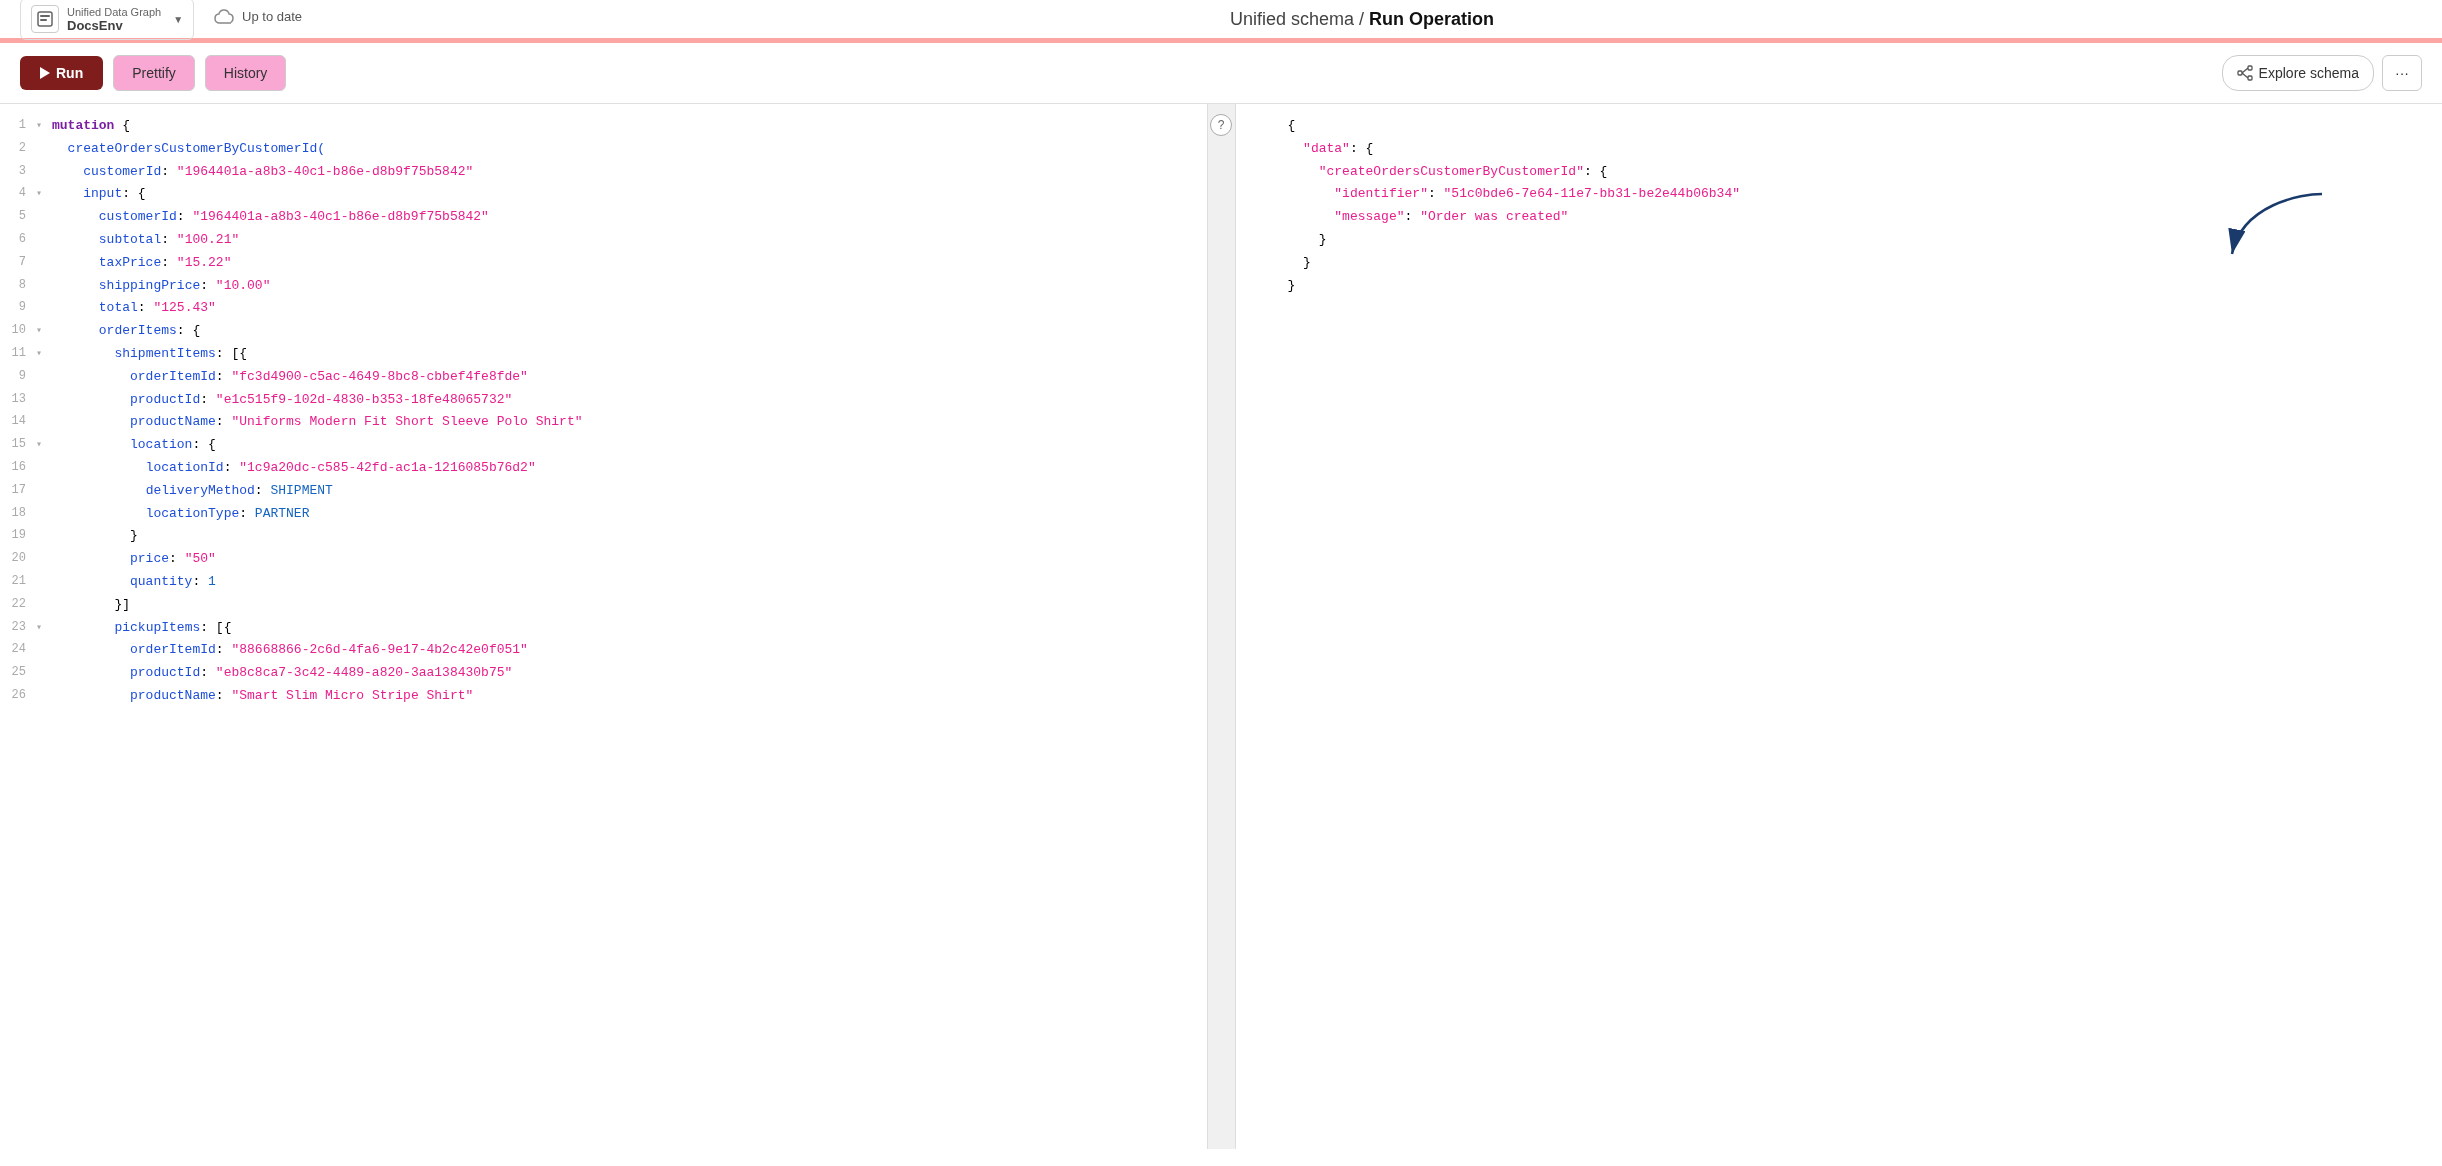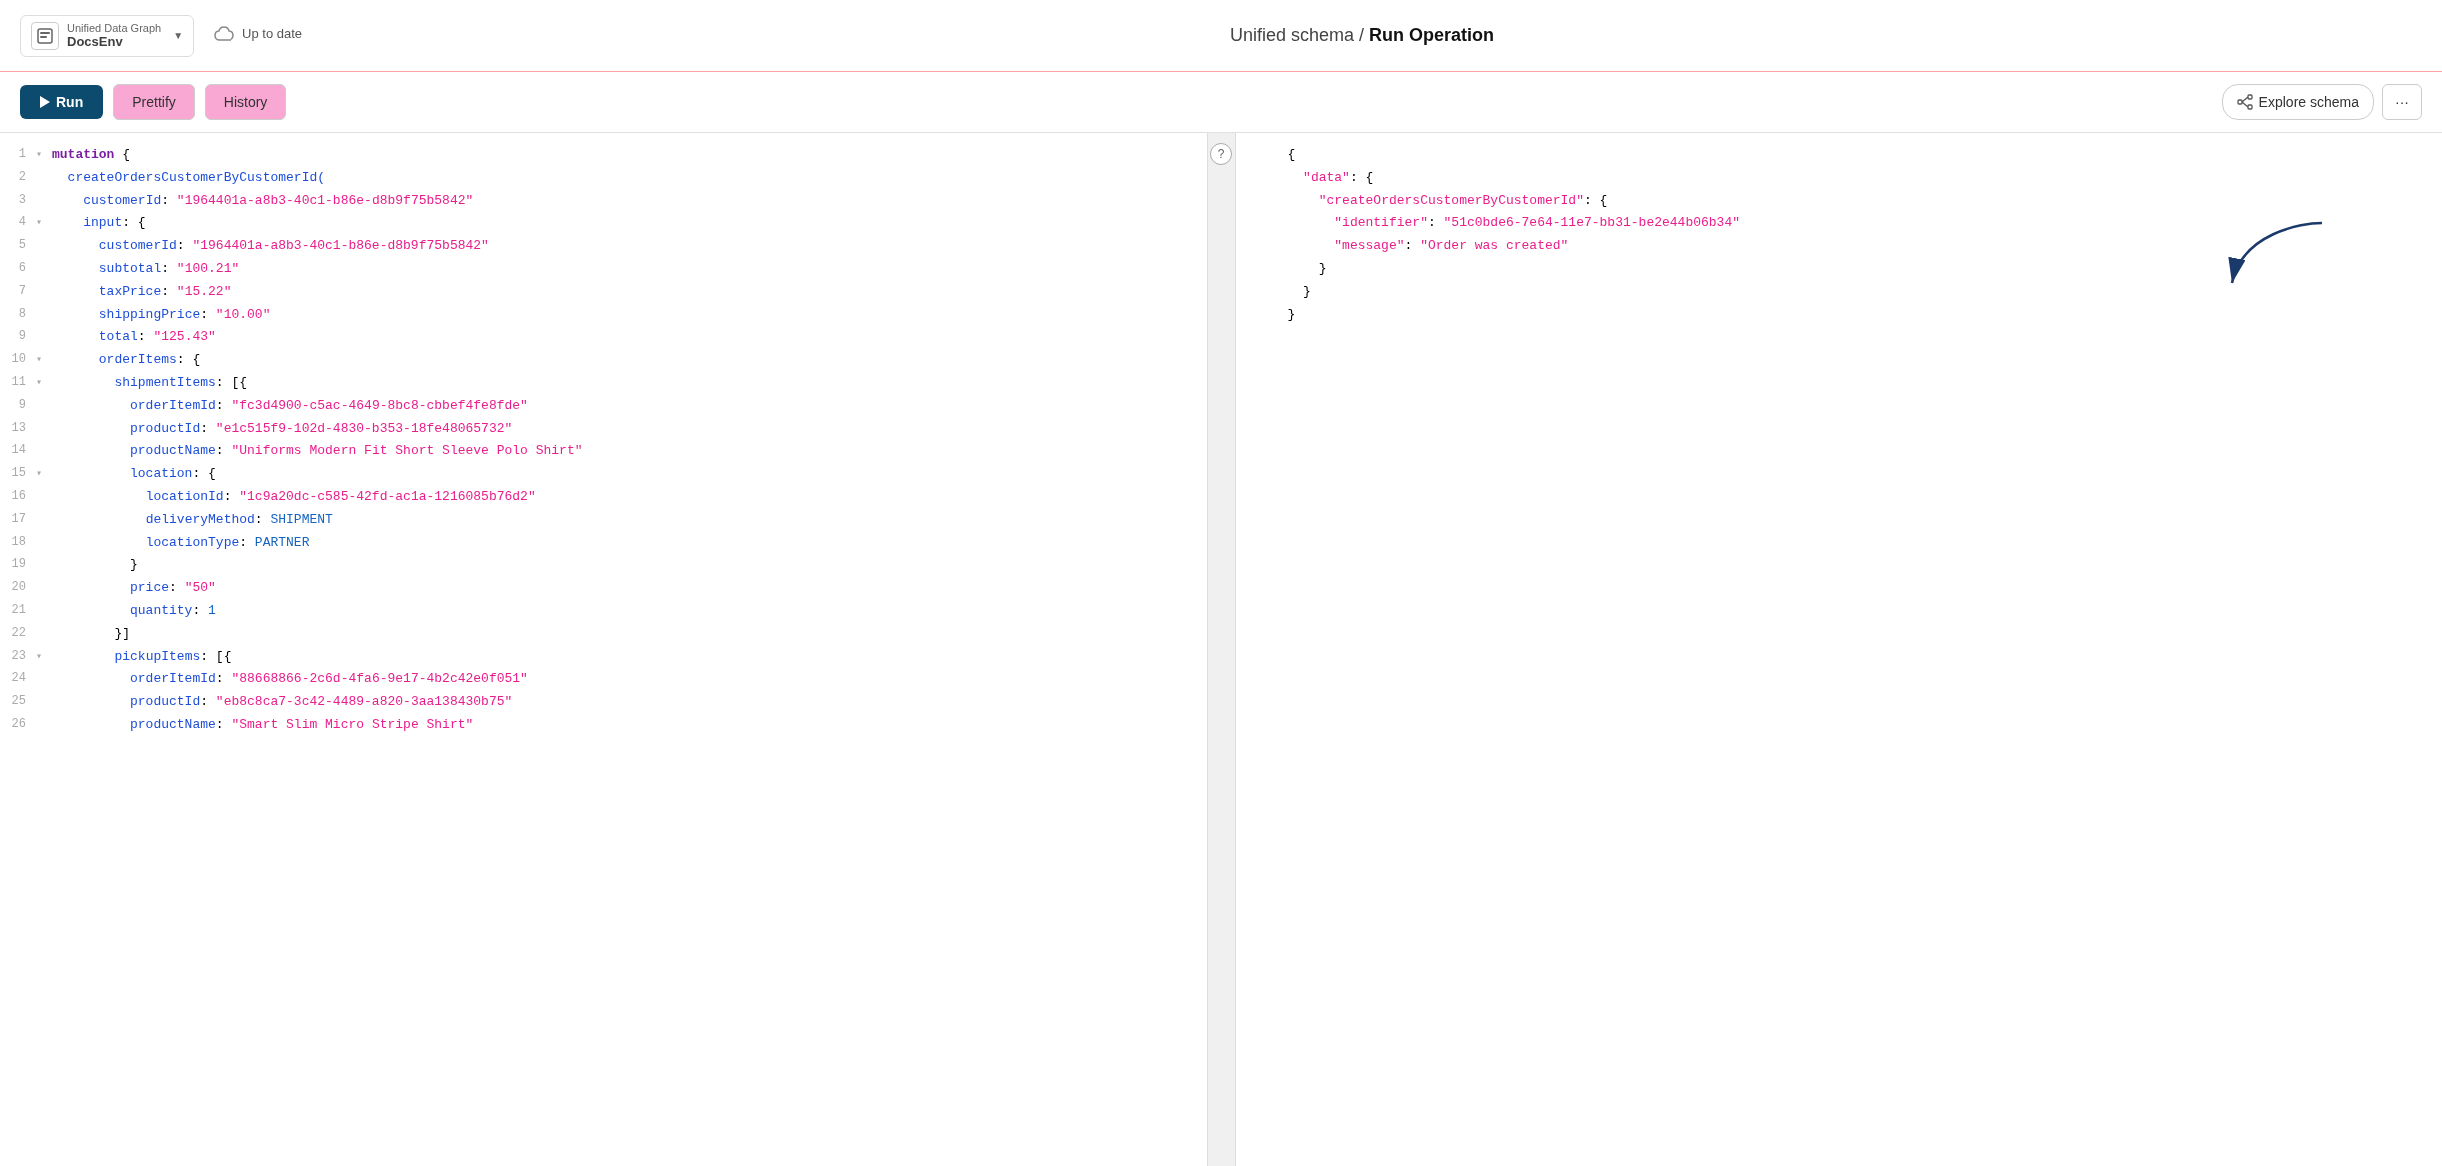--- a/index.html
+++ b/index.html
@@ -2,22 +2,22 @@
 <html><head>
   <meta charset="utf-8">
   <style>
     * { box-sizing: border-box; margin: 0; padding: 0; }
     body { font-family: -apple-system, BlinkMacSystemFont, 'Segoe UI', sans-serif; background: #fff; overflow: hidden; }
 
     
     .header {
       display: flex;
       align-items: center;
-      height: 72px;
-      border-bottom: 1px solid #fca5a5;
+      height: 43px;
+      border-bottom: 5px solid #fca5a5;
       padding: 0 20px;
       background: #fff;
     }
     .env-selector {
       display: flex;
       align-items: center;
       border: 1px solid #ddd;
       border-radius: 6px;
       padding: 6px 10px;
       cursor: pointer;
@@ -61,21 +61,21 @@
     
     .toolbar {
       display: flex;
       align-items: center;
       padding: 12px 20px;
       border-bottom: 1px solid #e0e0e0;
       gap: 10px;
       background: #fff;
     }
     .btn-run {
-      background: #0c4a6e;
+      background: #7f1d1d;
       color: #fff;
       border: none;
       border-radius: 6px;
       padding: 9px 20px;
       font-size: 14px;
       font-weight: 600;
       cursor: pointer;
       display: flex;
       align-items: center;
       gap: 6px;

